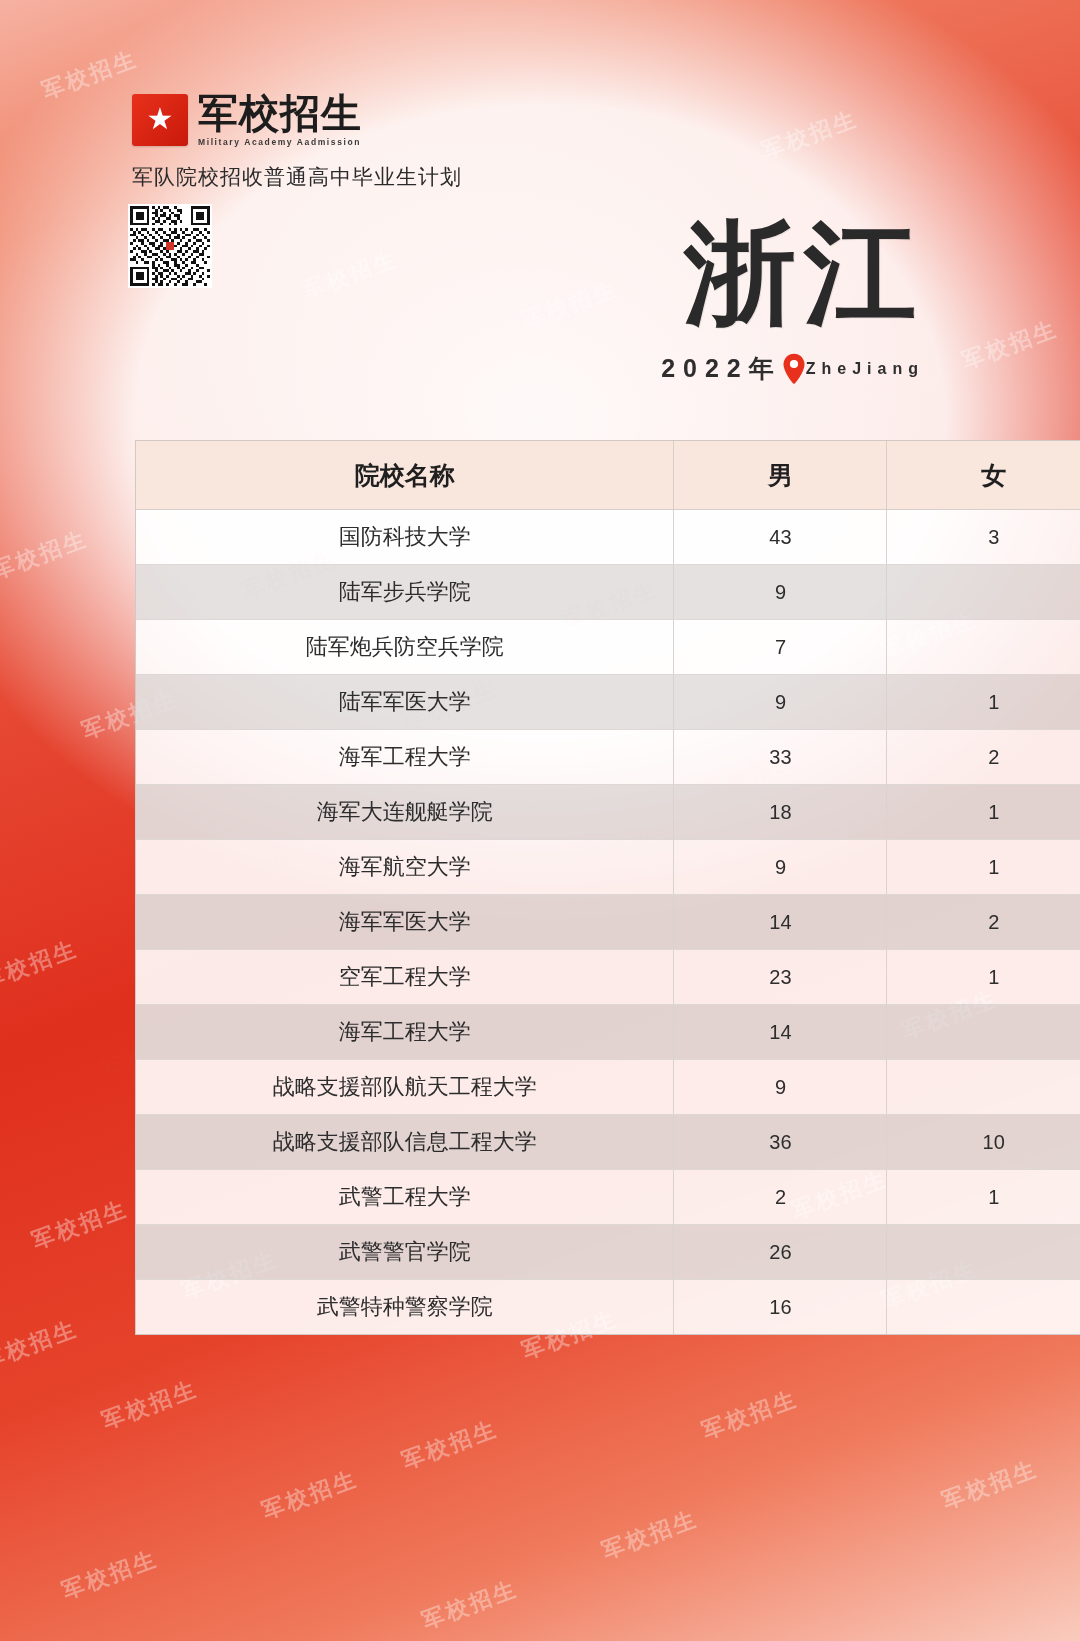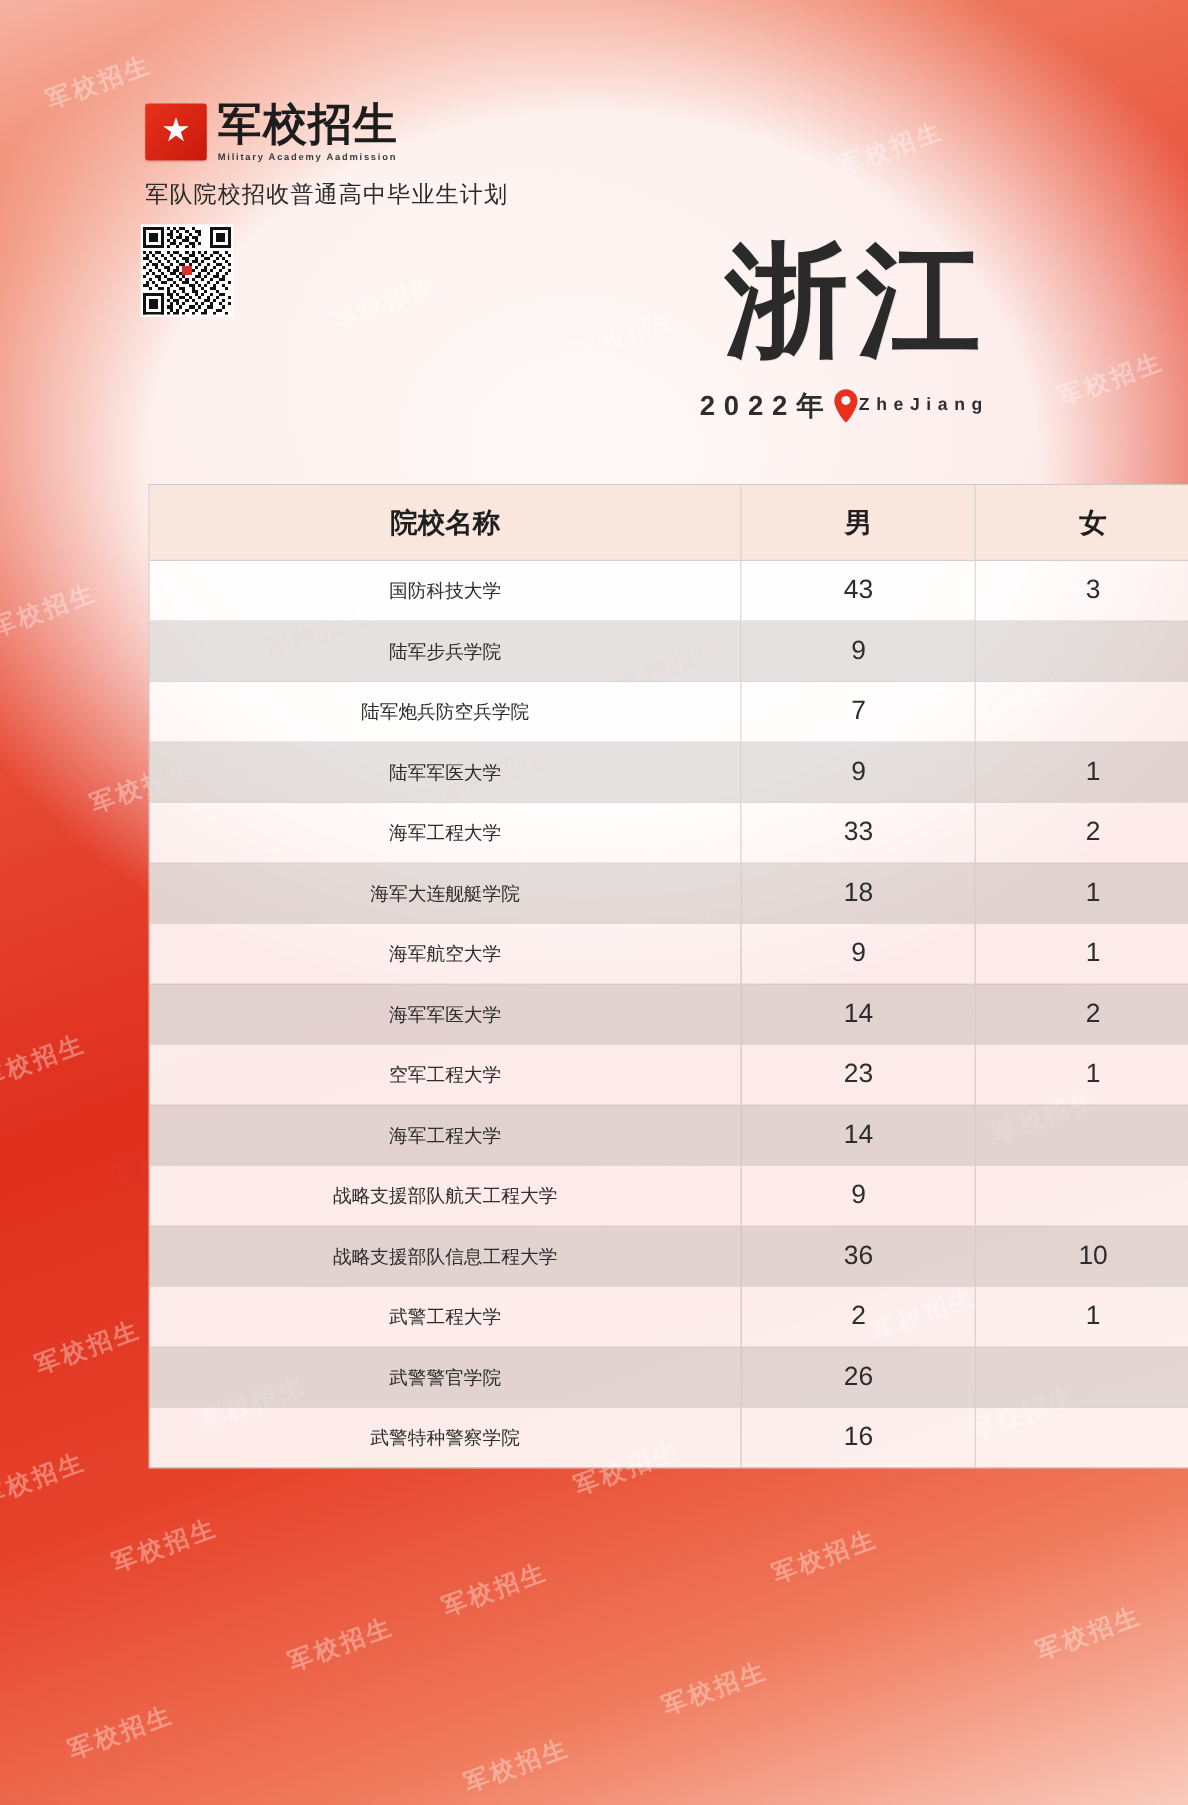--- a/index.html
+++ b/index.html
@@ -108,21 +108,21 @@
     z-index: 4;
     background: #fff;
     padding: 2px;
     box-sizing: border-box;
   }
   .qr svg { display:block; }
 
   
   .province-block {
     position: absolute;
-    right: 181px;
+    right: 156px;
     top: 218px;
     z-index: 4;
     text-align: right;
   }
   .province-name {
     font-size: 112px;
     font-weight: 900;
     color: #2a2a2a;
     letter-spacing: 8px;
     line-height: 1;
@@ -179,34 +179,34 @@
     font-size: 25px;
     font-weight: 700;
     color: #1f1f1f;
     border-right: 1px solid #d8cfcb;
     border-bottom: 1px solid #d8cfcb;
     font-family: "Liberation Sans", sans-serif;
   }
   thead th:last-child { border-right: none; }
   tbody td {
     height: 52px;
-    font-size: 17px;
+    font-size: 22px;
     color: #2d2d2d;
     text-align: center;
     border-right: 1px solid #d8d2d0;
     border-bottom: 1px solid #ddd7d5;
     background: rgba(255,255,255,0.9);
     font-family: "Liberation Sans", sans-serif;
   }
   tbody td:last-child { border-right: none; }
   tbody tr:nth-child(even) td {
     background: rgba(226, 223, 222, 0.92);
   }
   tbody tr:last-child td { border-bottom: none; }
-  .num { font-size: 24px; }
+  .num { font-size: 20px; }
 </style>
 </head>
 <body>
 
 <div class="poster">
 
   <div class="header">
     <div class="logo-row">
       <div class="logo-badge">
         <span class="star">★</span>

